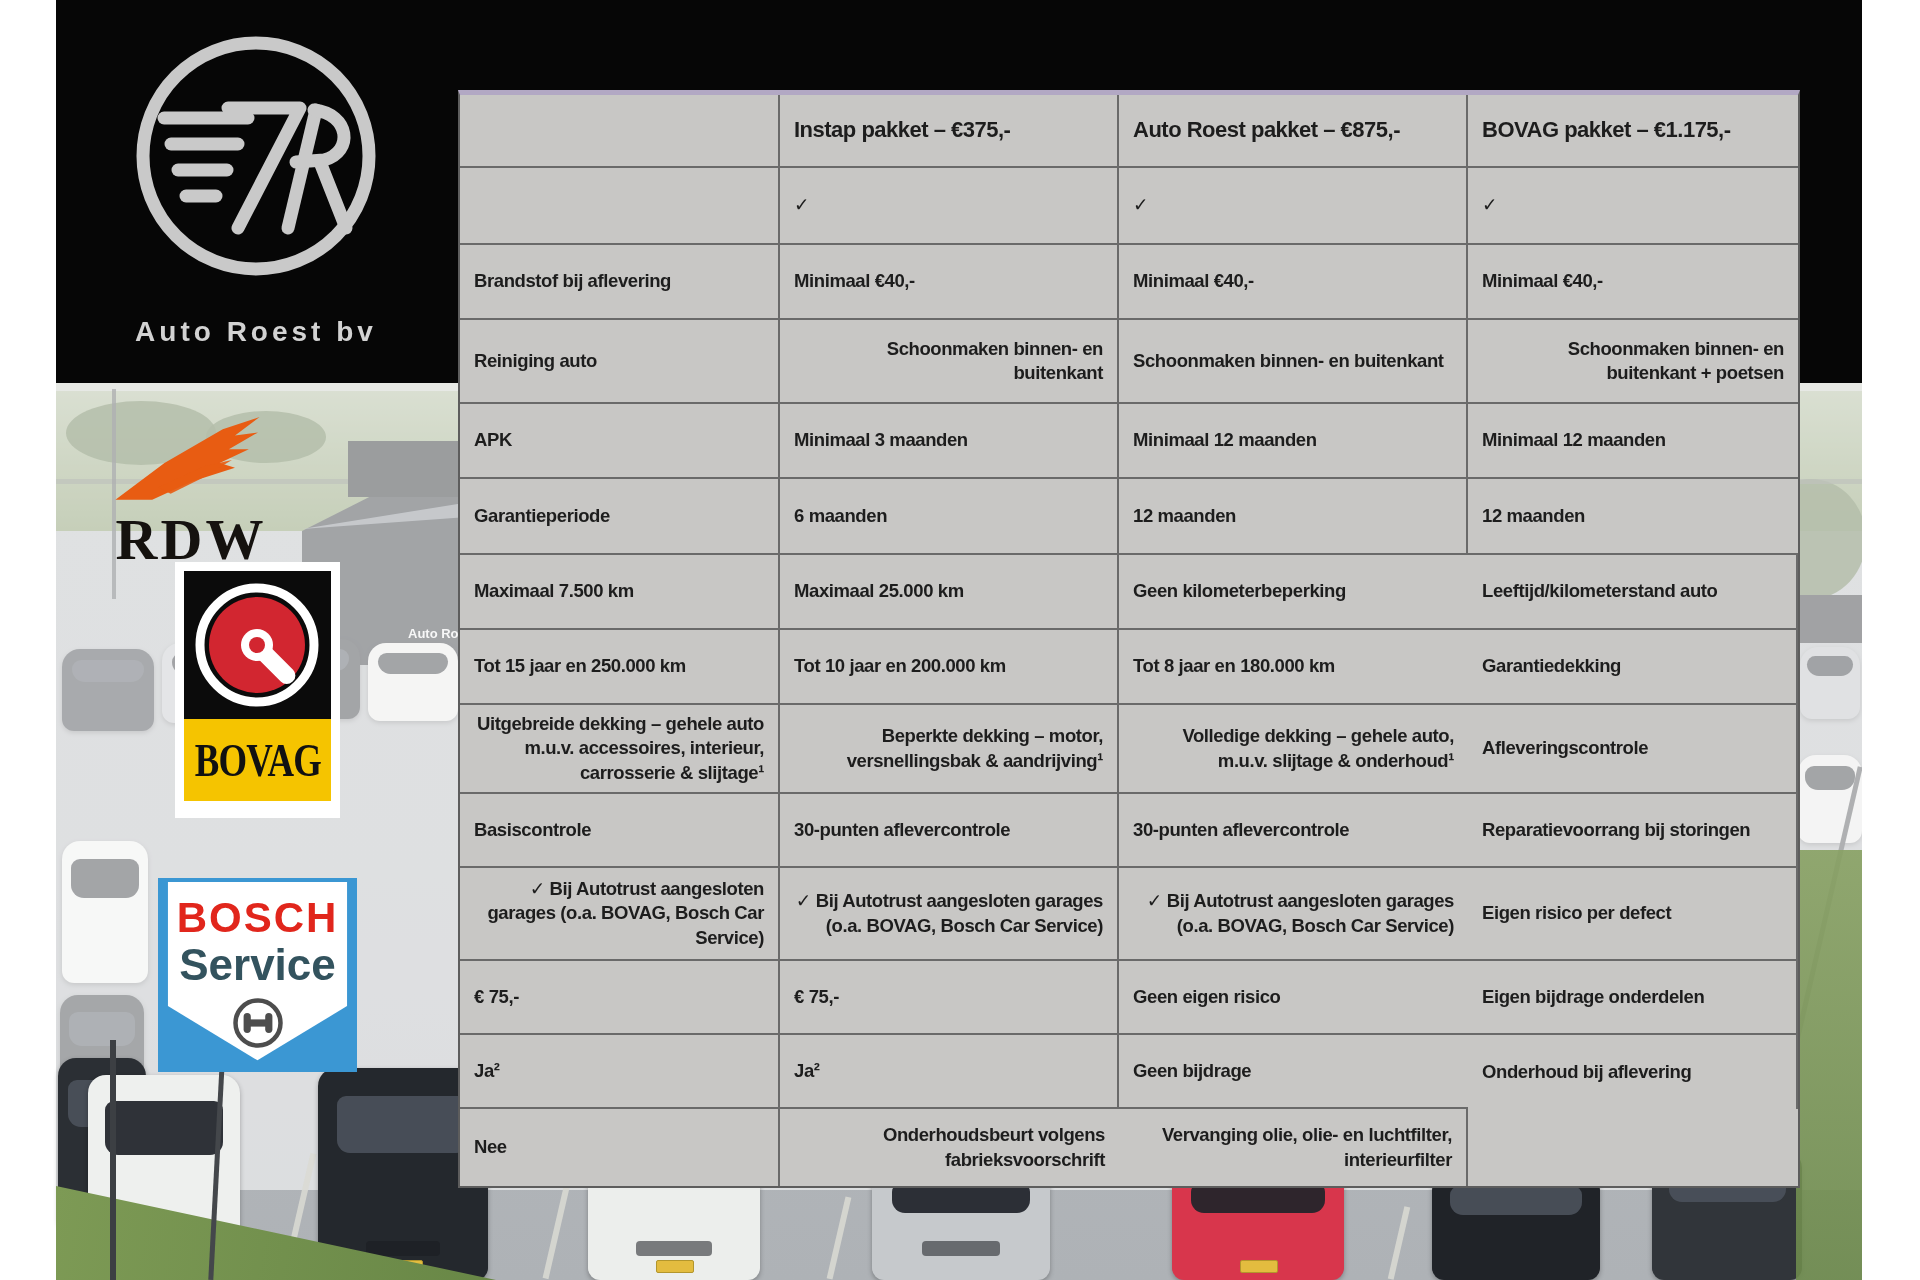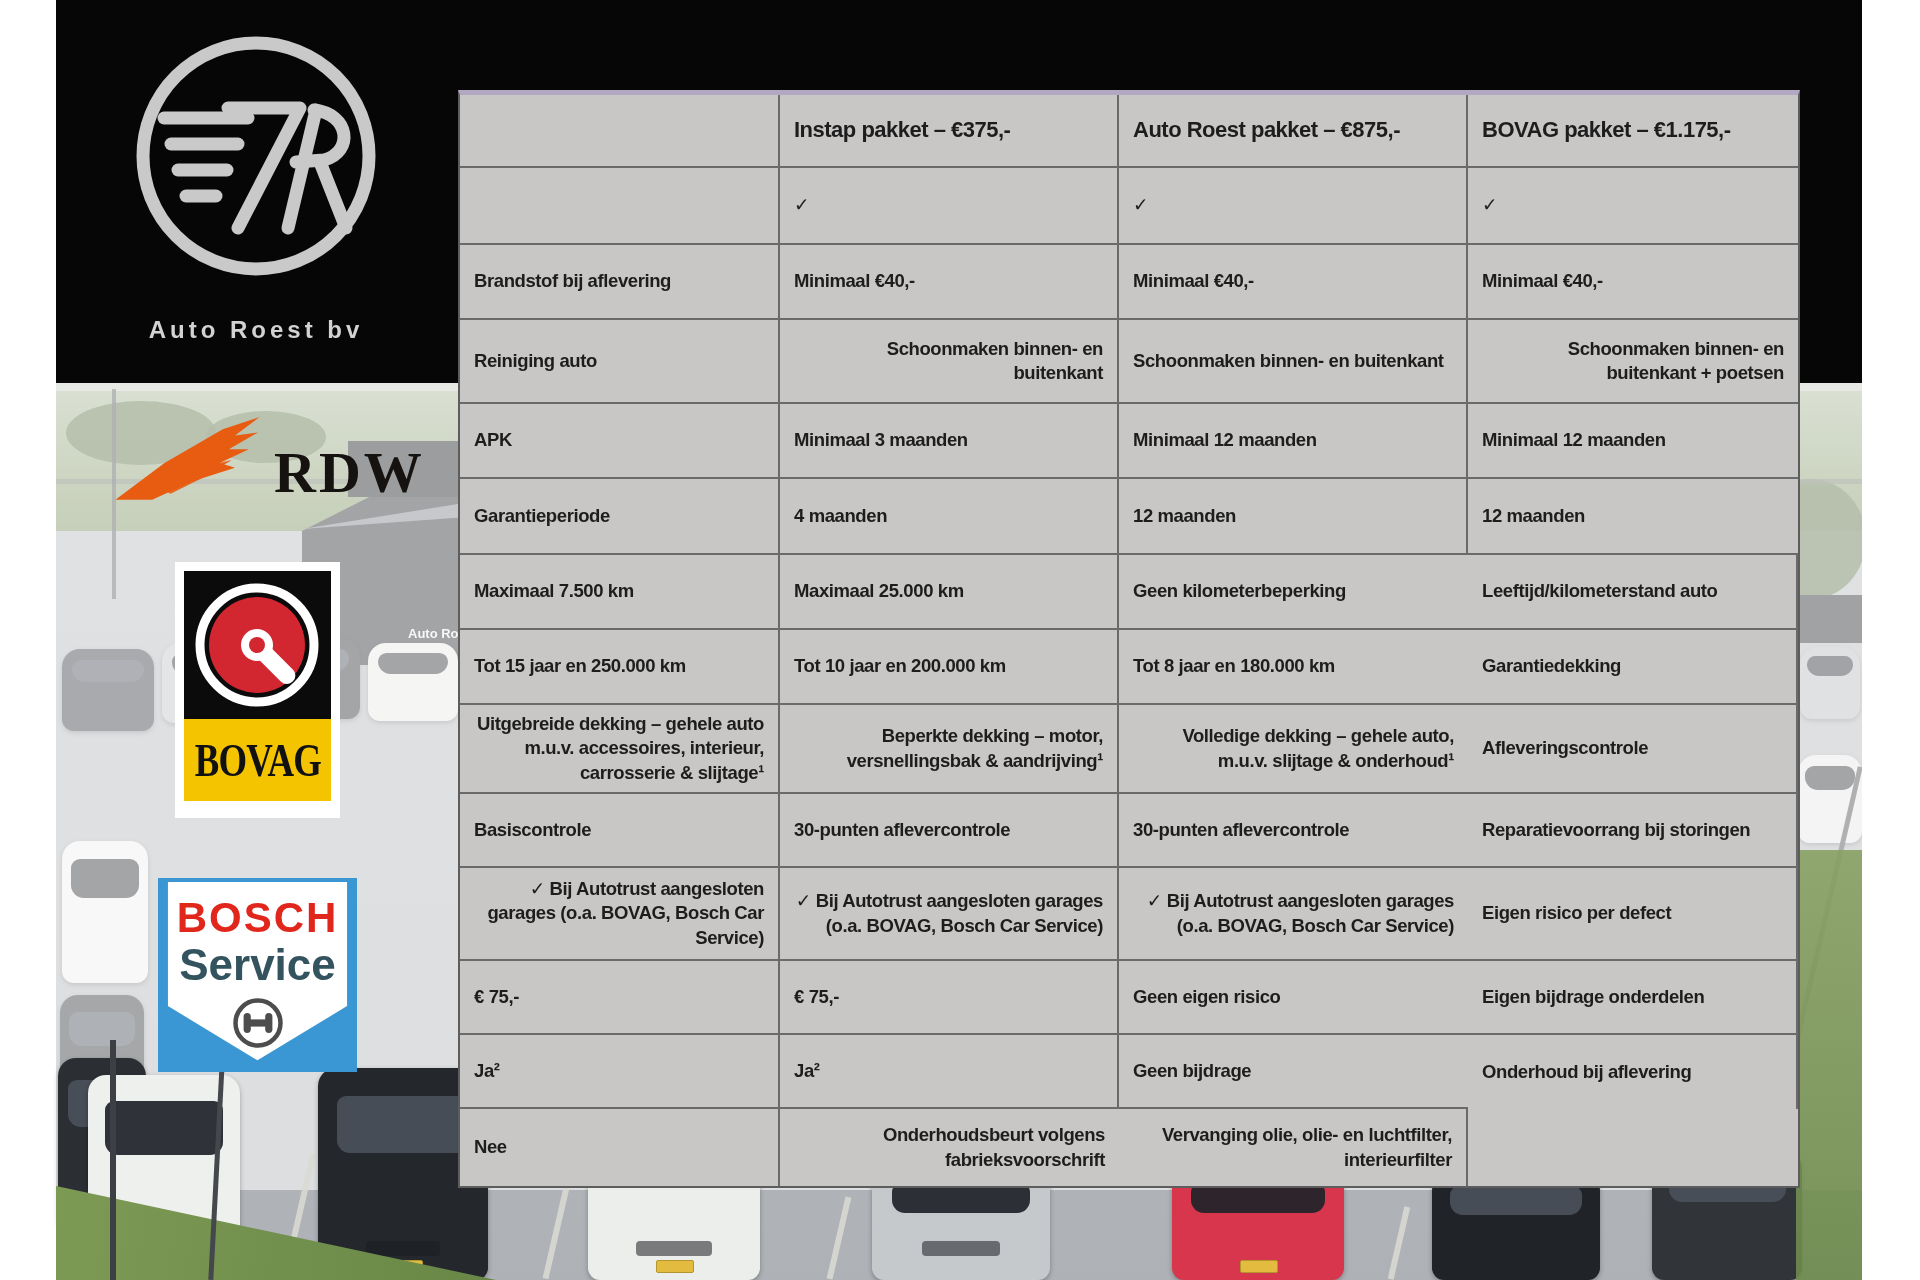--- a/index.html
+++ b/index.html
@@ -40,24 +40,24 @@
   .grassR{position:absolute;left:1796px;top:850px;width:66px;height:430px;
           background:linear-gradient(#87a062,#6d8a4c);opacity:.9;}
   .carport{position:absolute;left:1040px;top:1085px;width:232px;height:108px;background:#191c20;
            clip-path:polygon(8% 0,100% 16%,93% 100%,0 84%);}
   .stall{position:absolute;width:6px;background:#dadad4;transform:rotate(13deg);opacity:.85;}
 
   
   .band{position:absolute;left:56px;top:0;width:1806px;height:383px;background:#060606;z-index:4;}
   .brand{position:absolute;left:100px;top:30px;width:312px;z-index:5;text-align:center;}
   .brand svg{display:block;margin:0 auto;}
-  .brand .bname{margin-top:34px;color:#d2d2d2;font-size:24px;font-weight:bold;letter-spacing:4px;white-space:nowrap;}
-
-  
-  .rdw{position:absolute;left:108px;top:414px;z-index:5;display:flex;align-items:flex-end;}
+  .brand .bname{margin-top:34px;color:#d2d2d2;font-size:28px;font-weight:bold;letter-spacing:4px;white-space:nowrap;}
+
+  
+  .rdw{position:absolute;left:108px;top:414px;z-index:5;display:flex;align-items:center;flex-direction:column;}
   .rdw .wing{width:162px;height:92px;}
   .rdw .rdwtxt{font-family:"Liberation Serif","DejaVu Serif",serif;font-weight:bold;font-size:58px;
                color:#15120f;letter-spacing:3px;margin-left:4px;}
 
   
   .bovag{position:absolute;left:175px;top:562px;width:165px;height:256px;background:#ffffff;z-index:5;
          box-sizing:border-box;padding:9px 9px 0 9px;font-family:Liberation Serif, serif;}
   .bovag .emb{display:block;width:147px;height:148px;}
   .bovag .yellow{width:147px;height:82px;background:#f5c400;display:flex;align-items:center;justify-content:center;}
   .bovag .yellow span{font-size:46px;font-weight:bold;color:#111;letter-spacing:-1px;
@@ -245,21 +245,21 @@
       <div class="cell last-col">Minimaal €40,-</div>
       <div class="cell">Reiniging auto</div>
       <div class="cell">Schoonmaken binnen- en buitenkant</div>
       <div class="cell">Schoonmaken binnen- en buitenkant</div>
       <div class="cell last-col">Schoonmaken binnen- en buitenkant + poetsen</div>
       <div class="cell">APK</div>
       <div class="cell">Minimaal 3 maanden</div>
       <div class="cell">Minimaal 12 maanden</div>
       <div class="cell last-col">Minimaal 12 maanden</div>
       <div class="cell">Garantieperiode</div>
-      <div class="cell">4 maanden</div>
+      <div class="cell">6 maanden</div>
       <div class="cell">12 maanden</div>
       <div class="cell last-col">12 maanden</div>
       <div class="cell">Maximaal 7.500 km</div>
       <div class="cell">Maximaal 25.000 km</div>
       <div class="cell last-col">Geen kilometerbeperking</div>
       <div class="cell">Leeftijd/kilometerstand auto</div>
       <div class="cell">Tot 15 jaar en 250.000 km</div>
       <div class="cell">Tot 10 jaar en 200.000 km</div>
       <div class="cell last-col">Tot 8 jaar en 180.000 km</div>
       <div class="cell">Garantiedekking</div>

